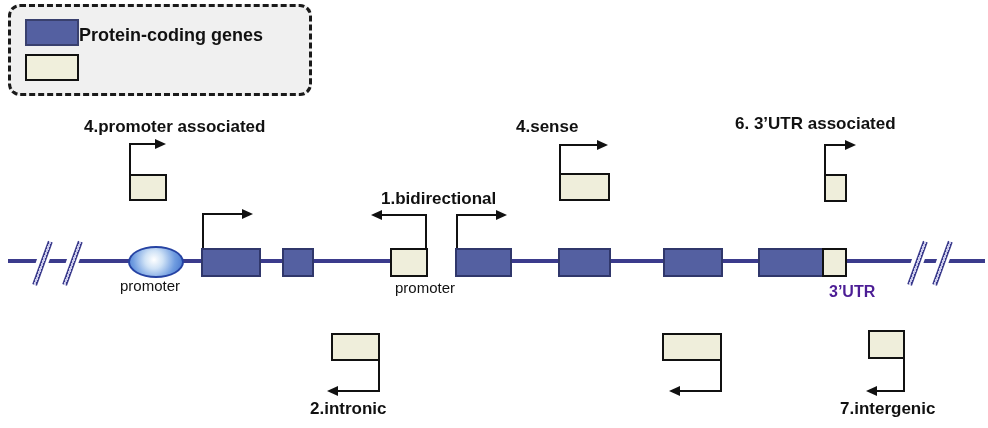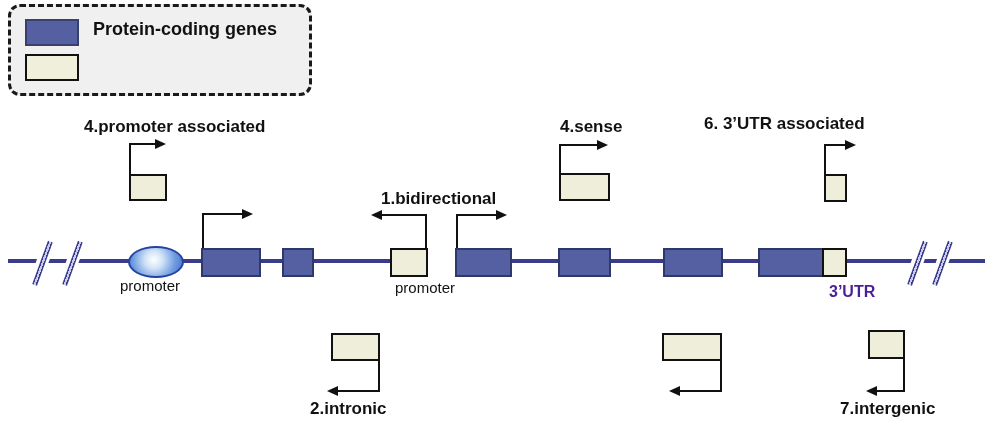--- a/index.html
+++ b/index.html
@@ -3,21 +3,21 @@
 <meta charset="utf-8">
 <style>
   * { margin:0; padding:0; box-sizing:border-box; }
   body { font-family:"Liberation Sans", sans-serif; background:#fff; }
   .figure { position:relative; width:988px; height:428px; background:#ffffff; overflow:hidden; }
 
   
   .legend { position:absolute; left:8px; top:4px; width:304px; height:92px;
             border:3px dashed #1a1a1a; border-radius:12px; background:#f0f0f0;
             padding:12px 14px; display:flex; flex-direction:column; justify-content:space-between; }
-  .legend-row { display:flex; align-items:flex-start; gap:14px; }
+  .legend-row { display:flex; align-items:flex-end; }
   .swatch { width:54px; height:27px; }
   .swatch-protein { background:#5460a1; border:2px solid #39406e; }
   .swatch-lnc { background:#f0efdc; border:2px solid #111; }
   .legend-label { font-size:18px; font-weight:bold; color:#111; white-space:nowrap; }
 
   
   .dna { position:absolute; height:3px; background:#d8d8f0;
          border-top:2px solid #3b3b8c; border-bottom:2px solid #3b3b8c; top:259px; }
   .dna-left { left:8px; width:419px; }
   .dna-right { left:455px; width:530px; }
@@ -109,27 +109,27 @@
   <div class="cat" style="left:381px; top:189px;">1.bidirectional</div>
   <div class="lnc" style="left:390px; top:248px; width:38px; height:29px;"></div>
   <div class="small-label" style="left:395px; top:279px;">promoter</div>
   <div class="seg" style="left:425px; top:214px; width:2px; height:34px;"></div>
   <div class="seg" style="left:381px; top:214px; width:46px; height:2px;"></div>
   <div class="head-l" style="left:371px; top:210px;"></div>
   <div class="seg" style="left:456px; top:214px; width:2px; height:34px;"></div>
   <div class="seg" style="left:456px; top:214px; width:42px; height:2px;"></div>
   <div class="head-r" style="left:496px; top:210px;"></div>
 
-  <div class="cat" style="left:560px; top:117px;">4.sense</div>
+  <div class="cat" style="left:516px; top:117px;">4.sense</div>
   <div class="seg" style="left:559px; top:144px; width:2px; height:30px;"></div>
   <div class="seg" style="left:559px; top:144px; width:40px; height:2px;"></div>
   <div class="head-r" style="left:597px; top:140px;"></div>
   <div class="lnc" style="left:559px; top:173px; width:51px; height:28px;"></div>
 
-  <div class="cat" style="left:704px; top:114px;">6. 3’UTR associated</div>
+  <div class="cat" style="left:735px; top:114px;">6. 3’UTR associated</div>
   <div class="seg" style="left:824px; top:144px; width:2px; height:31px;"></div>
   <div class="seg" style="left:824px; top:144px; width:23px; height:2px;"></div>
   <div class="head-r" style="left:845px; top:140px;"></div>
   <div class="lnc" style="left:824px; top:174px; width:23px; height:28px;"></div>
 
   <div class="lnc" style="left:331px; top:333px; width:49px; height:28px;"></div>
   <div class="seg" style="left:378px; top:361px; width:2px; height:31px;"></div>
   <div class="seg" style="left:337px; top:390px; width:43px; height:2px;"></div>
   <div class="head-l" style="left:327px; top:386px;"></div>
   <div class="cat" style="left:310px; top:399px;">2.intronic</div>

